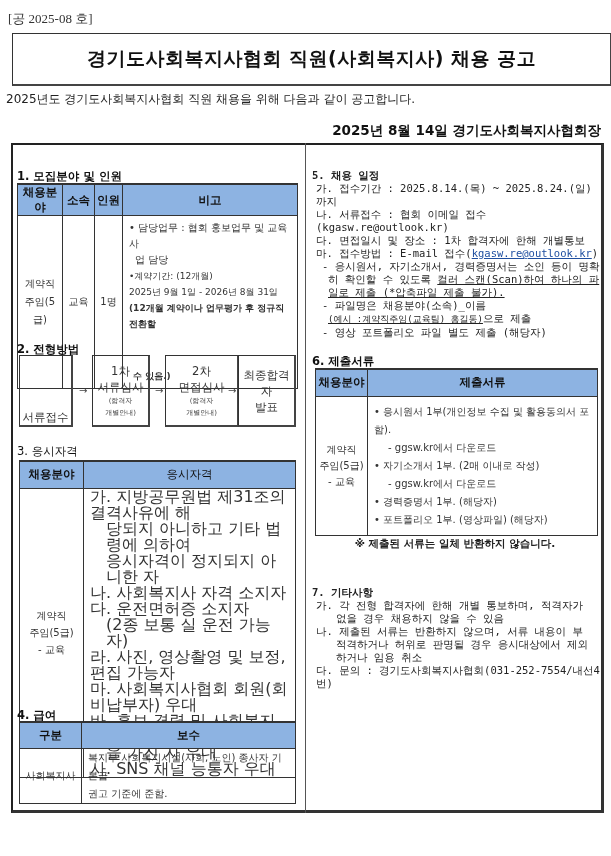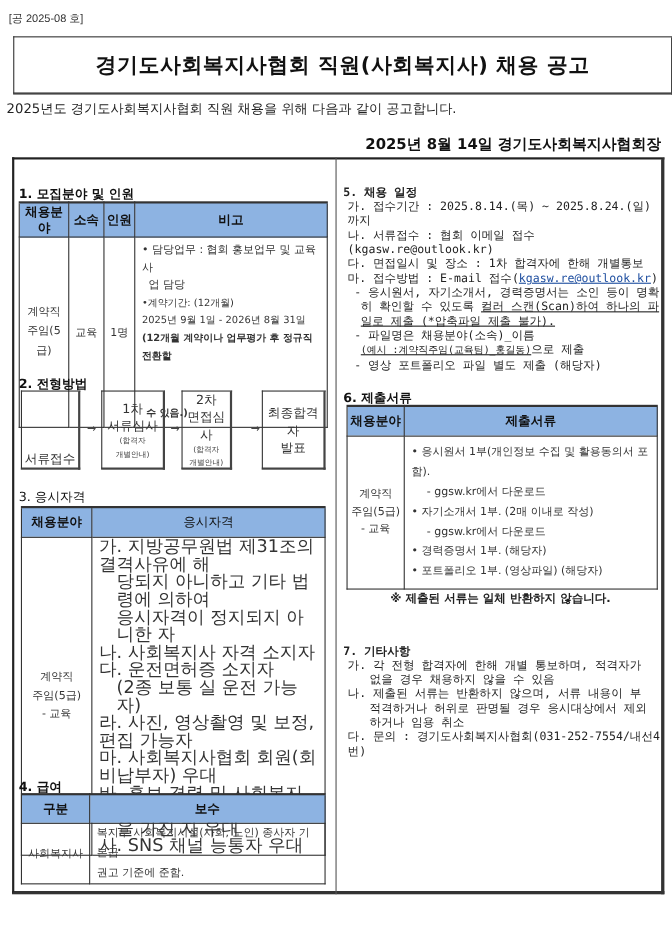--- a/index.html
+++ b/index.html
@@ -1,19 +1,19 @@
 <!DOCTYPE html>
 <html><head>
 <meta charset="utf-8">
 <style>
   * { box-sizing: border-box; margin: 0; padding: 0; }
   html, body { width: 611px; height: 856px; background: #fff; overflow: hidden; }
   body { position: relative; font-family: "DejaVu Sans", "Liberation Sans", sans-serif; color: #222; }
   .abs { position: absolute; }
-  .docno { left: 8px; top: 10px; font-size: 10px; color: #333; font-family: Liberation Sans, sans-serif; }
+  .docno { left: 8px; top: 10px; font-size: 13px; color: #333; font-family: Liberation Serif, serif; }
   .title-box { left: 12px; top: 33px; width: 600px; height: 53px; border: 1px solid #333; border-right: 2px solid #444; border-bottom: 2px solid #444; display: flex; align-items: center; justify-content: center; }
   .title-box span { font-size: 19px; font-weight: bold; letter-spacing: 0.5px; color: #111; }
   .intro { left: 6px; top: 91px; font-size: 12px; color: #222; }
   .signoff { right: 10px; top: 122px; font-size: 13.5px; font-weight: bold; color: #111; }
 
   .frame { left: 11px; top: 143px; width: 593px; height: 670px; border: 2px solid #222; border-right: 3px solid #333; border-bottom: 3px solid #333; }
   .divider { left: 305px; top: 143px; width: 1px; height: 670px; background: #555; }
 
   .sec-title { font-size: 11.5px; font-weight: bold; color: #111; }
   table { border-collapse: collapse; table-layout: fixed; }
@@ -96,21 +96,21 @@
     <div>서류접수</div>
   </div>
   <span class="arrow" style="left:60px;">→</span>
   <div class="box" style="left:73px;width:58px;">
     <div>1차</div>
     <div>서류심사</div>
     <div class="sm">(합격자</div>
     <div class="sm">개별안내)</div>
   </div>
   <span class="arrow" style="left:136px;">→</span>
-  <div class="box" style="left:146px;width:46px;">
+  <div class="box" style="left:146px;width:74px;">
     <div>2차</div>
     <div>면접심사</div>
     <div class="sm">(합격자</div>
     <div class="sm">개별안내)</div>
   </div>
   <span class="arrow" style="left:209px;">→</span>
   <div class="box" style="left:219px;width:58px;">
     <div>최종합격자</div>
     <div>발표</div>
   </div>

